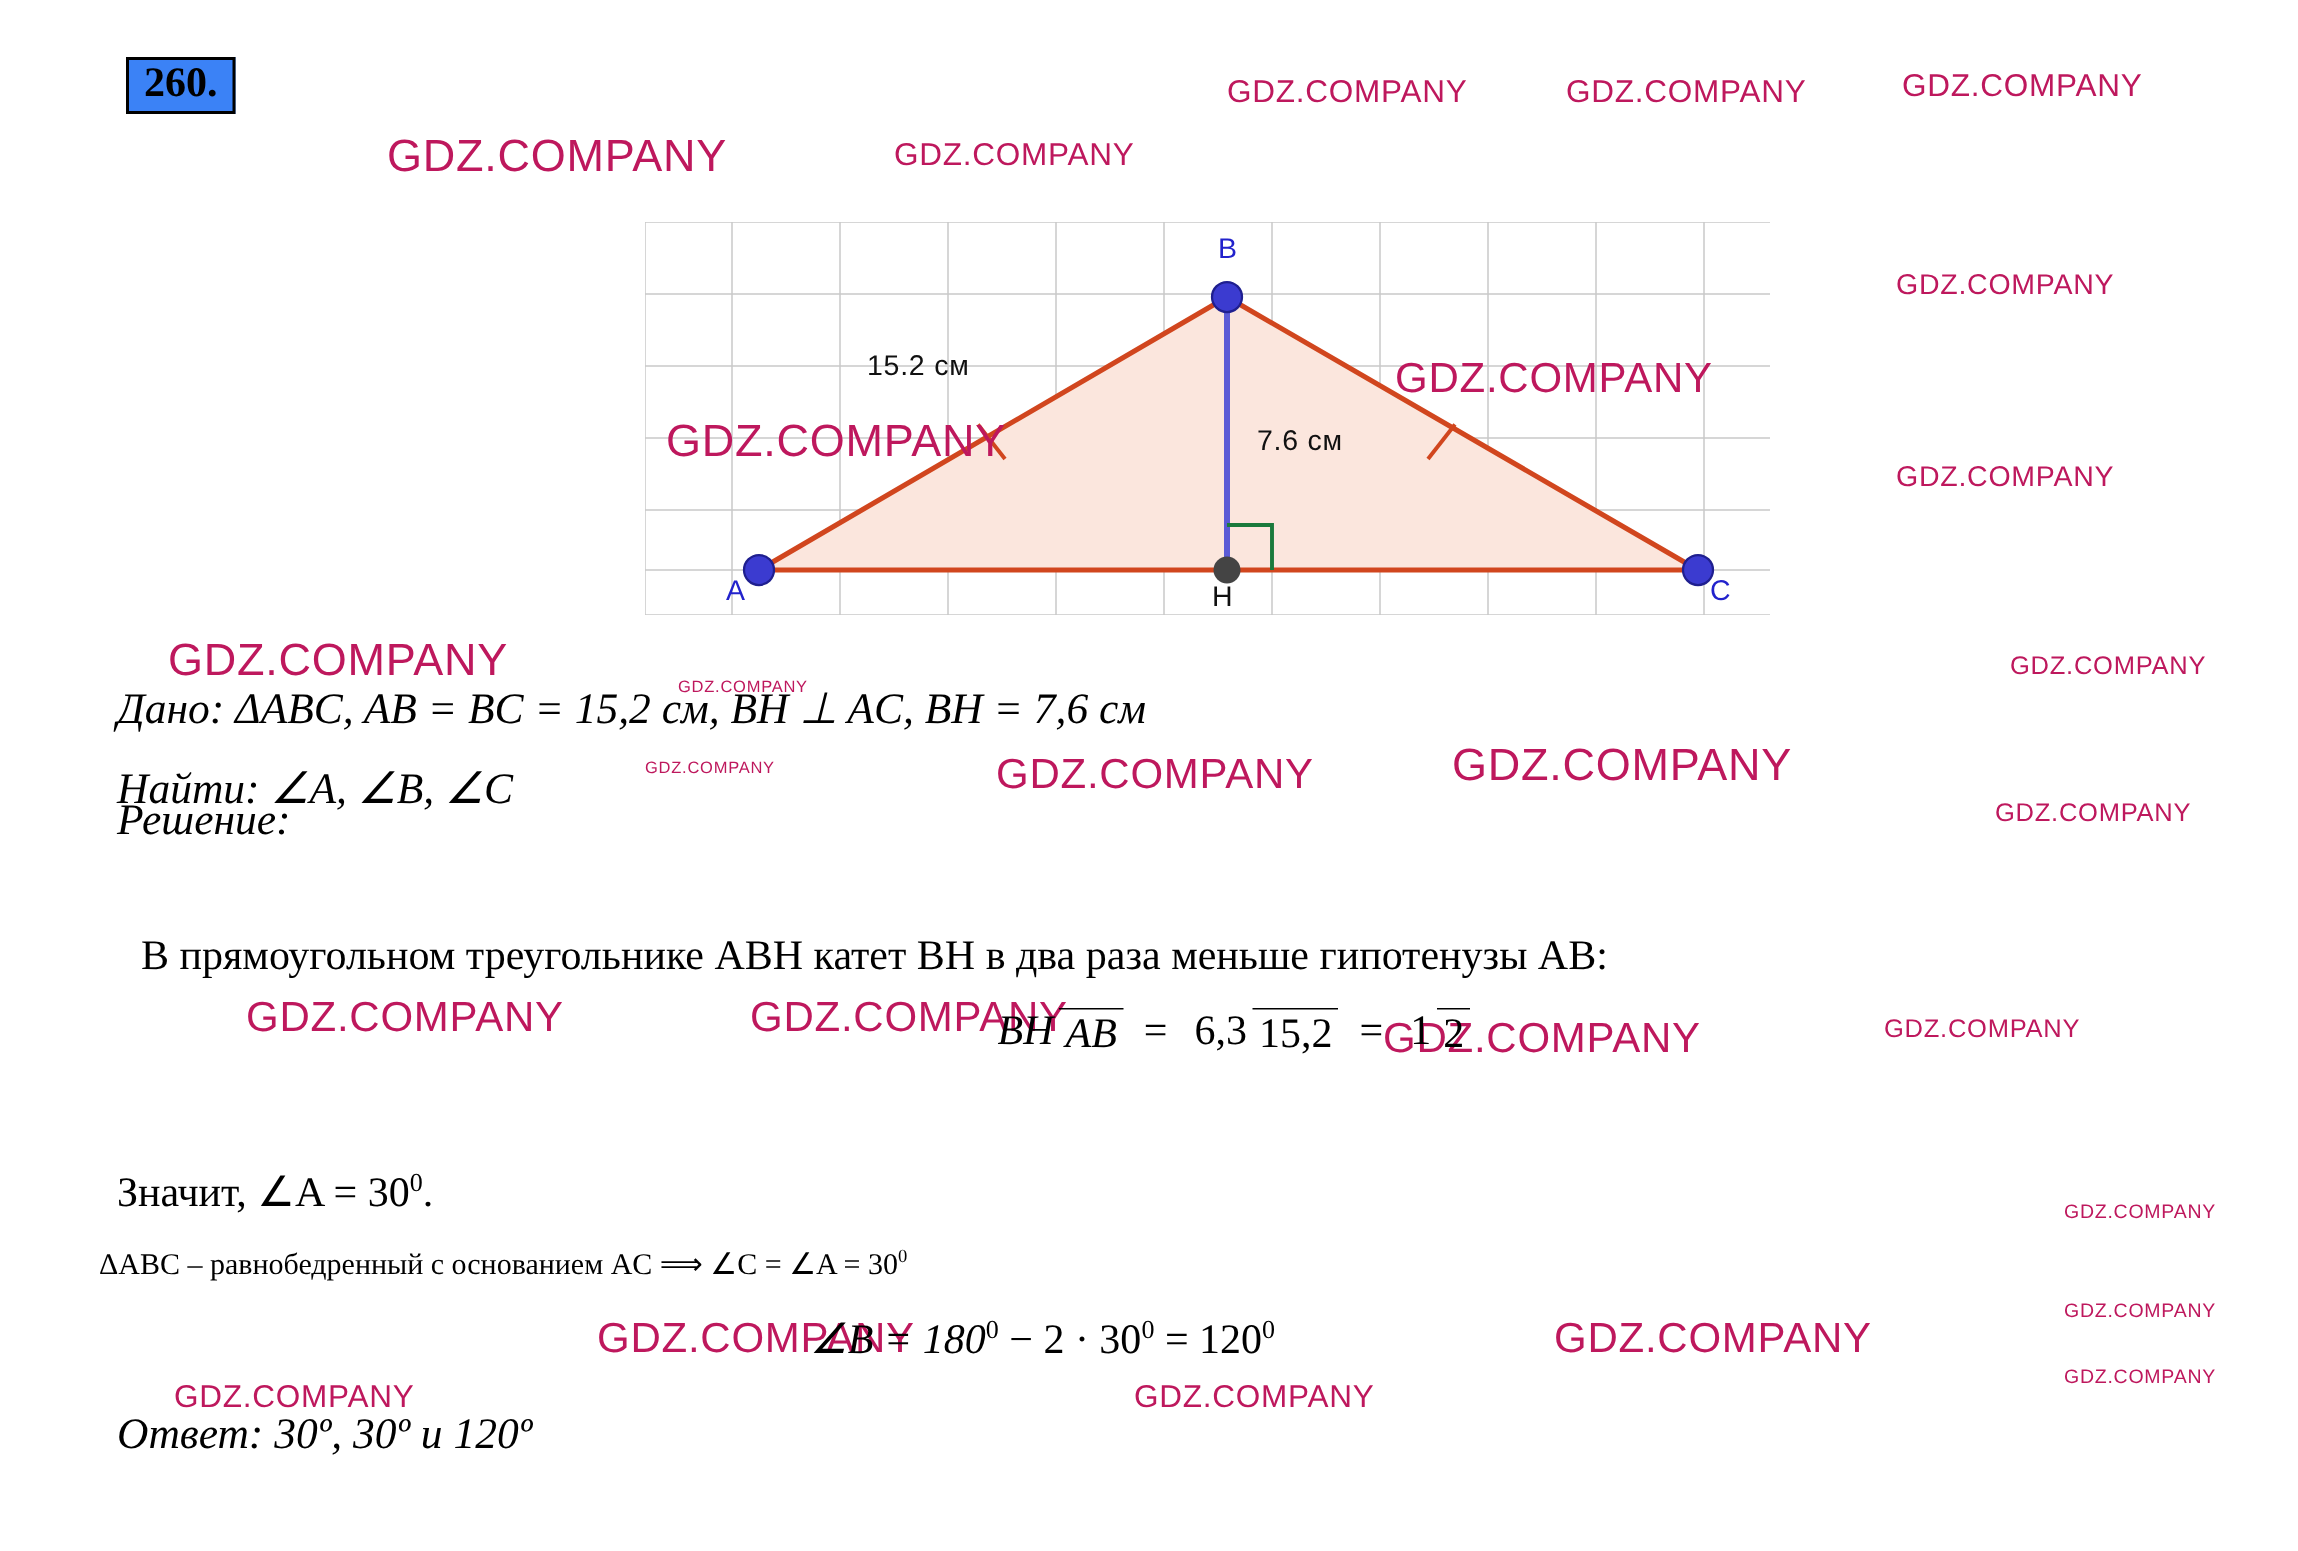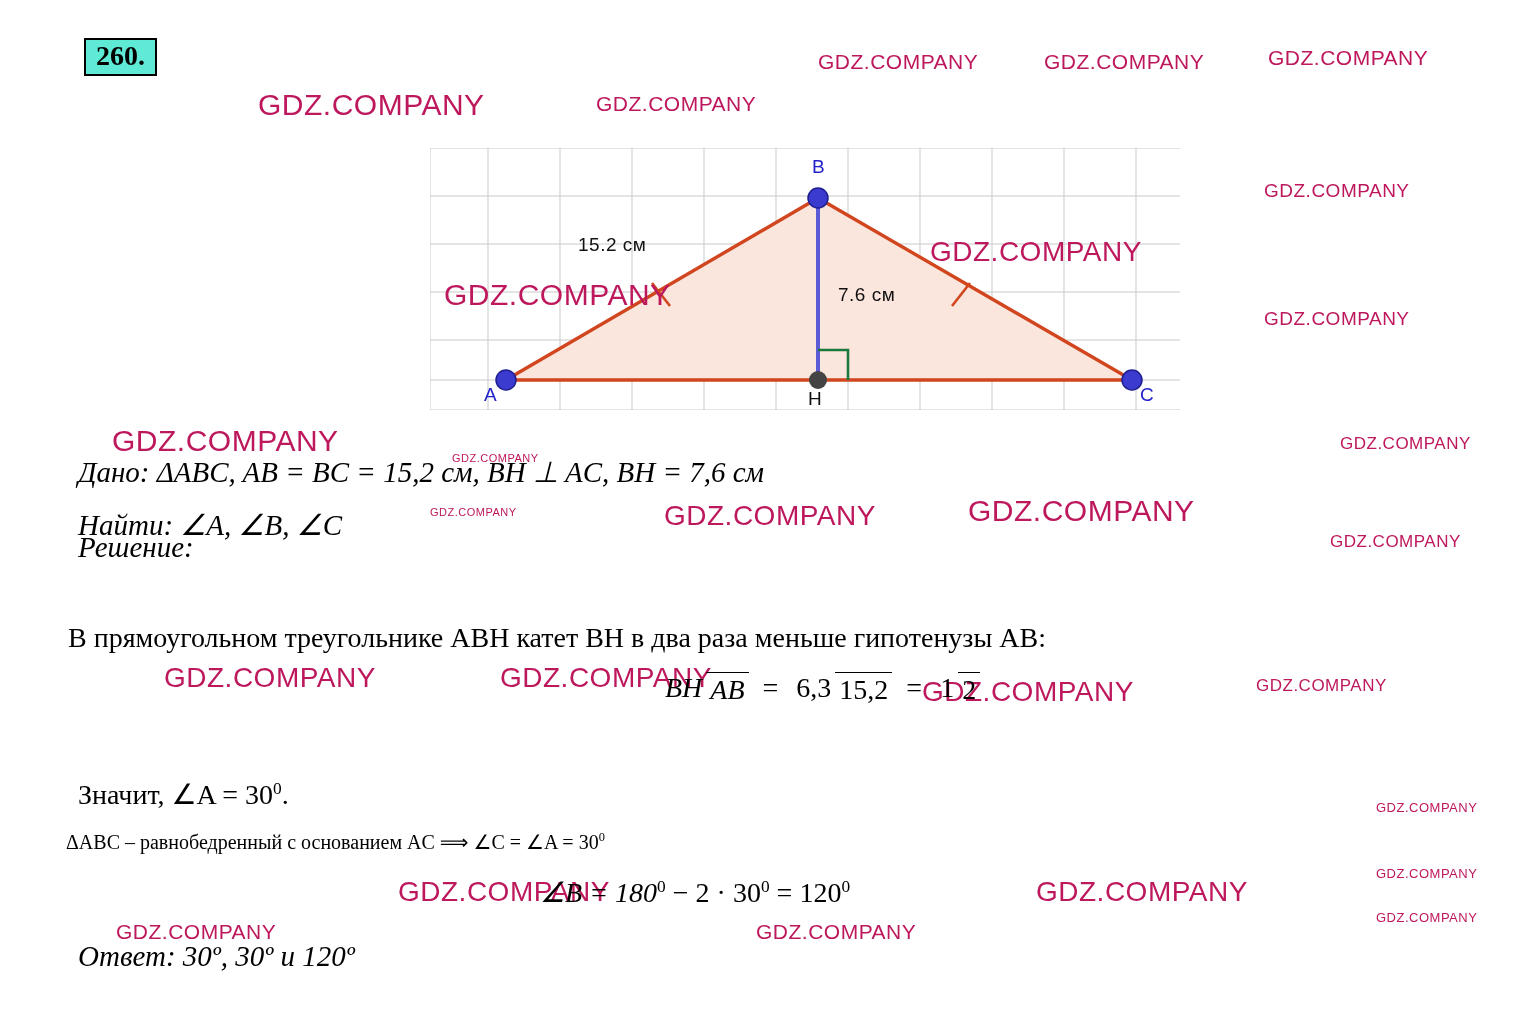--- a/index.html
+++ b/index.html
@@ -31,21 +31,21 @@
   #task-number {
     position: absolute;
     left: 84px;
     top: 38px;
     border: 2px solid #000;
     padding: 2px 10px 4px 10px;
     font-family: "Liberation Serif", serif;
     font-weight: bold;
     font-size: 28px;
     line-height: 1;
-    background: #5eead4;
+    background: #3b82f6;
   }
 
   
   #figure {
     position: absolute;
     left: 430px;
     top: 148px;
     width: 750px;
     height: 262px;
   }
@@ -55,21 +55,21 @@
   .line {
     position: absolute;
     font-family: "Liberation Serif", serif;
     white-space: nowrap;
   }
   .it { font-style: italic; }
 
   #given-line   { left: 78px; top: 455px;  font-size: 29px; }
   #find-line    { left: 78px; top: 508px;  font-size: 29px; }
   #solution-line{ left: 78px; top: 531px;  font-size: 29px; }
-  #statement-line { left: 68px; top: 622px; font-size: 28px; }
+  #statement-line { left: 94px; top: 622px; font-size: 28px; }
   #conclusion-line{ left: 78px; top: 778px; font-size: 28px; }
   #isosceles-line { left: 66px; top: 830px; font-size: 20px; }
   #angleb-line    { left: 540px; top: 876px; font-size: 28px; }
   #answer-line    { left: 78px; top: 940px; font-size: 29px; }
 
   
   #fraction-eq {
     position: absolute;
     left: 655px;
     top: 672px;

